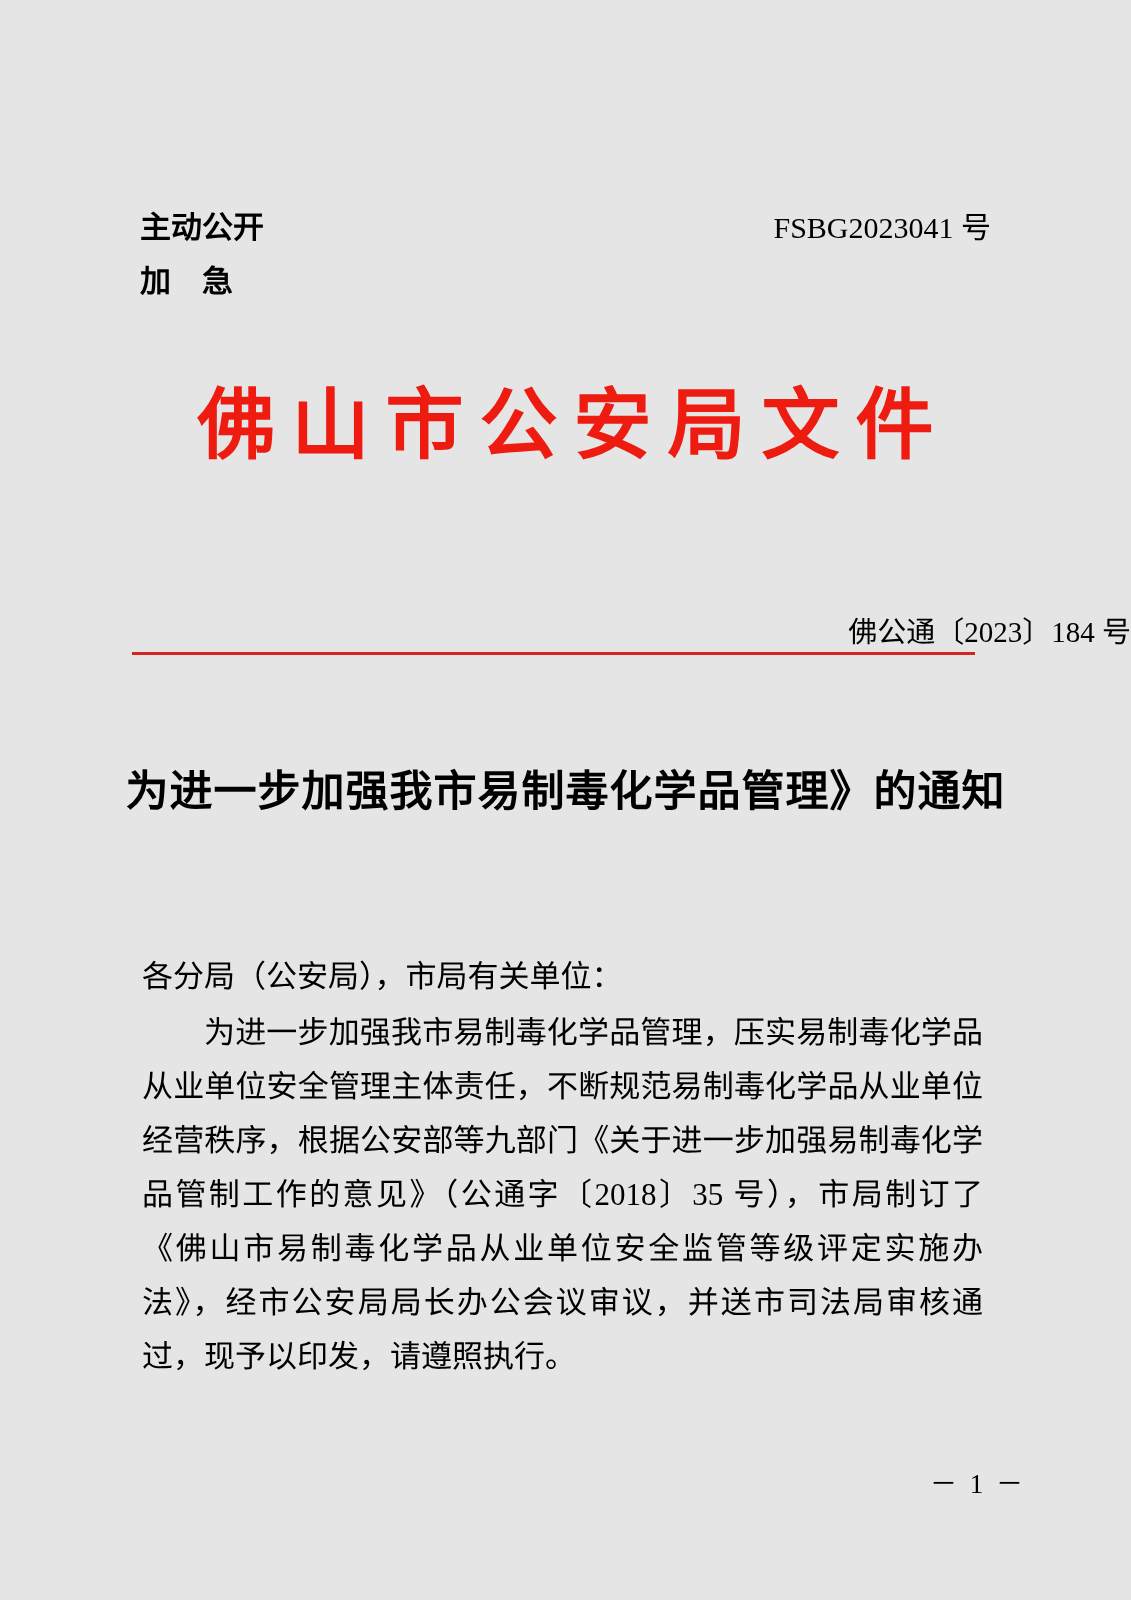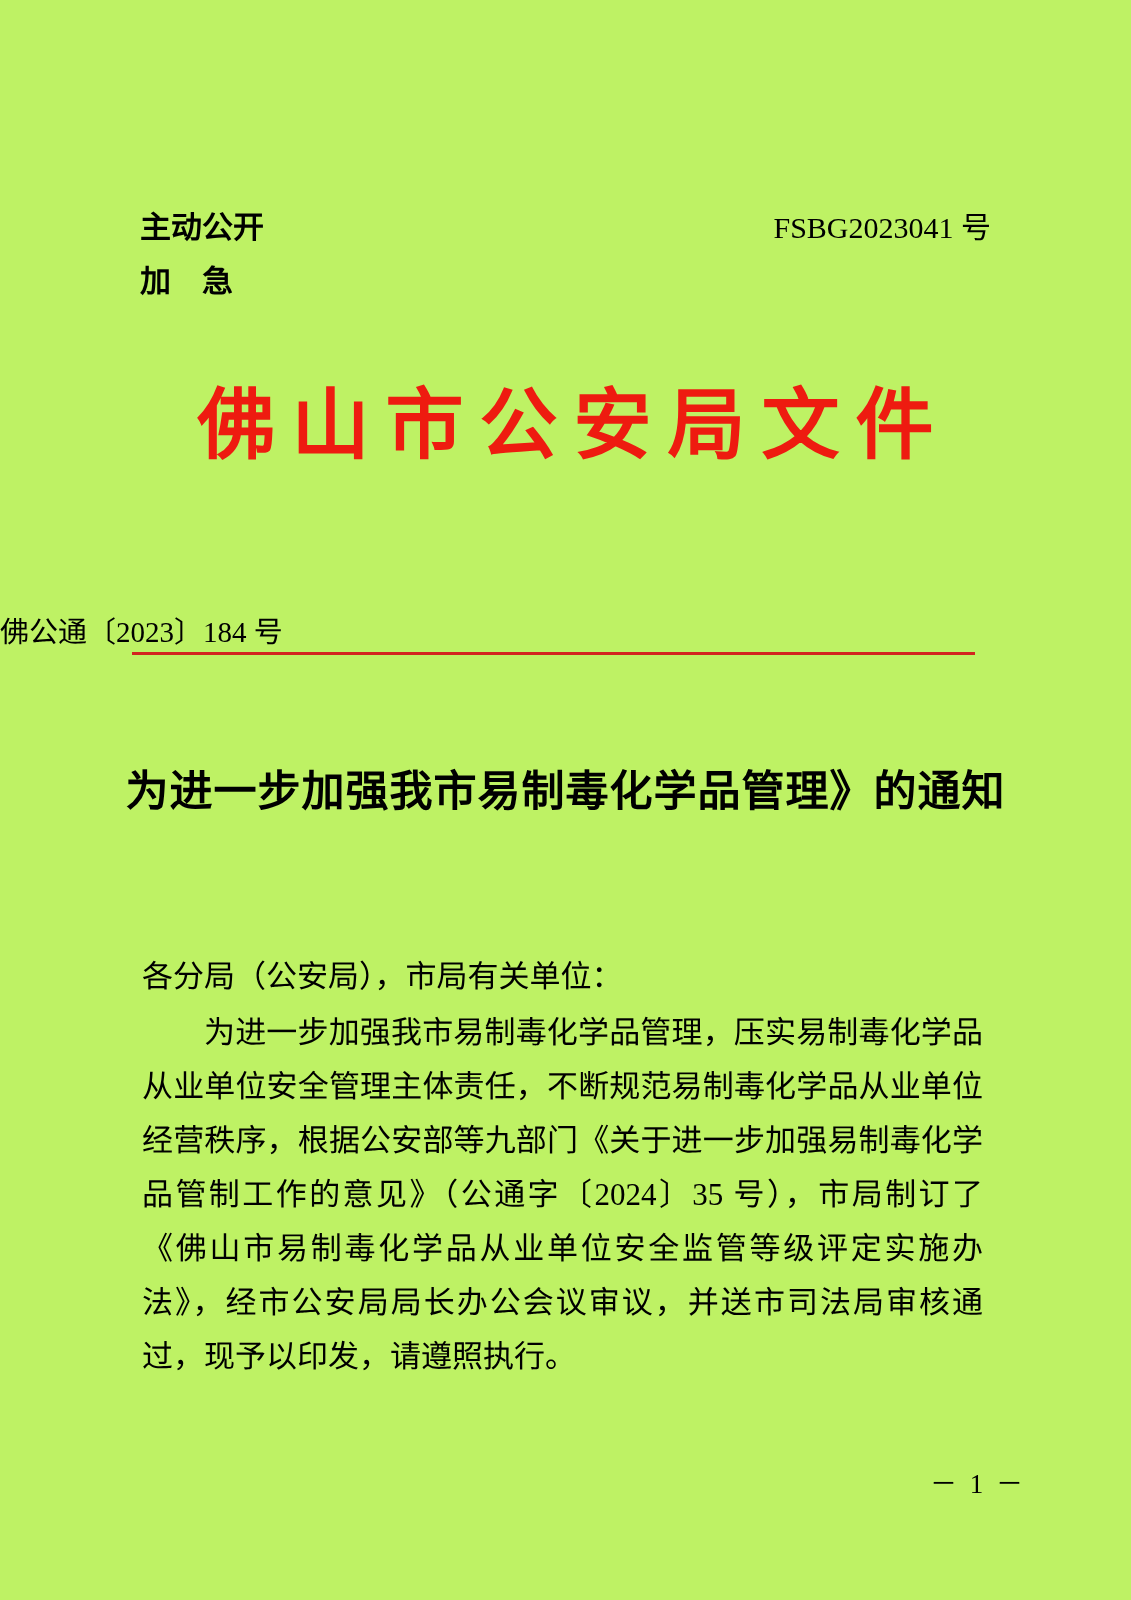--- a/index.html
+++ b/index.html
@@ -4,21 +4,21 @@
 <style>
   html, body {
     margin: 0;
     padding: 0;
     background: #ffffff;
   }
   .page {
     position: relative;
     width: 1131px;
     height: 1600px;
-    background: #bef264;
+    background: #e5e5e5;
     overflow: hidden;
     color: #000;
     font-family: "Liberation Serif", "DejaVu Serif", serif;
   }
   .classification,
   .urgency {
     position: absolute;
     left: 140px;
     font-family: "Liberation Sans", "DejaVu Sans", sans-serif;
     font-weight: 700;
@@ -46,21 +46,21 @@
     font-weight: 700;
     letter-spacing: 16px;
     text-indent: 16px; 
     white-space: nowrap;
   }
   .doc-number {
     position: absolute;
     top: 608px;
     left: 0;
     width: 100%;
-    text-align: left;
+    text-align: right;
     font-size: 29px;
   }
   .red-rule {
     position: absolute;
     top: 652px;
     left: 132px;
     width: 843px;
     height: 3px;
     background: var(--rule-red, #d2251f);
   }
@@ -115,18 +115,18 @@
   <div class="doc-number">佛公通〔2023〕184 号</div>
 
   <div class="red-rule"></div>
 
   <div class="doc-title">
     <div>为进一步加强我市易制毒化学品管理》的通知</div>
   </div>
 
   <div class="body-block">
     <p>各分局（公安局），市局有关单位：</p>
-    <p class="indent">为进一步加强我市易制毒化学品管理，压实易制毒化学品从业单位安全管理主体责任，不断规范易制毒化学品从业单位经营秩序，根据公安部等九部门《关于进一步加强易制毒化学品管制工作的意见》（公通字〔2024〕35 号），市局制订了《佛山市易制毒化学品从业单位安全监管等级评定实施办法》，经市公安局局长办公会议审议，并送市司法局审核通过，现予以印发，请遵照执行。</p>
+    <p class="indent">为进一步加强我市易制毒化学品管理，压实易制毒化学品从业单位安全管理主体责任，不断规范易制毒化学品从业单位经营秩序，根据公安部等九部门《关于进一步加强易制毒化学品管制工作的意见》（公通字〔2018〕35 号），市局制订了《佛山市易制毒化学品从业单位安全监管等级评定实施办法》，经市公安局局长办公会议审议，并送市司法局审核通过，现予以印发，请遵照执行。</p>
   </div>
 
   <div class="page-number">－ 1 －</div>
 
 </div>
 
 </body></html>

